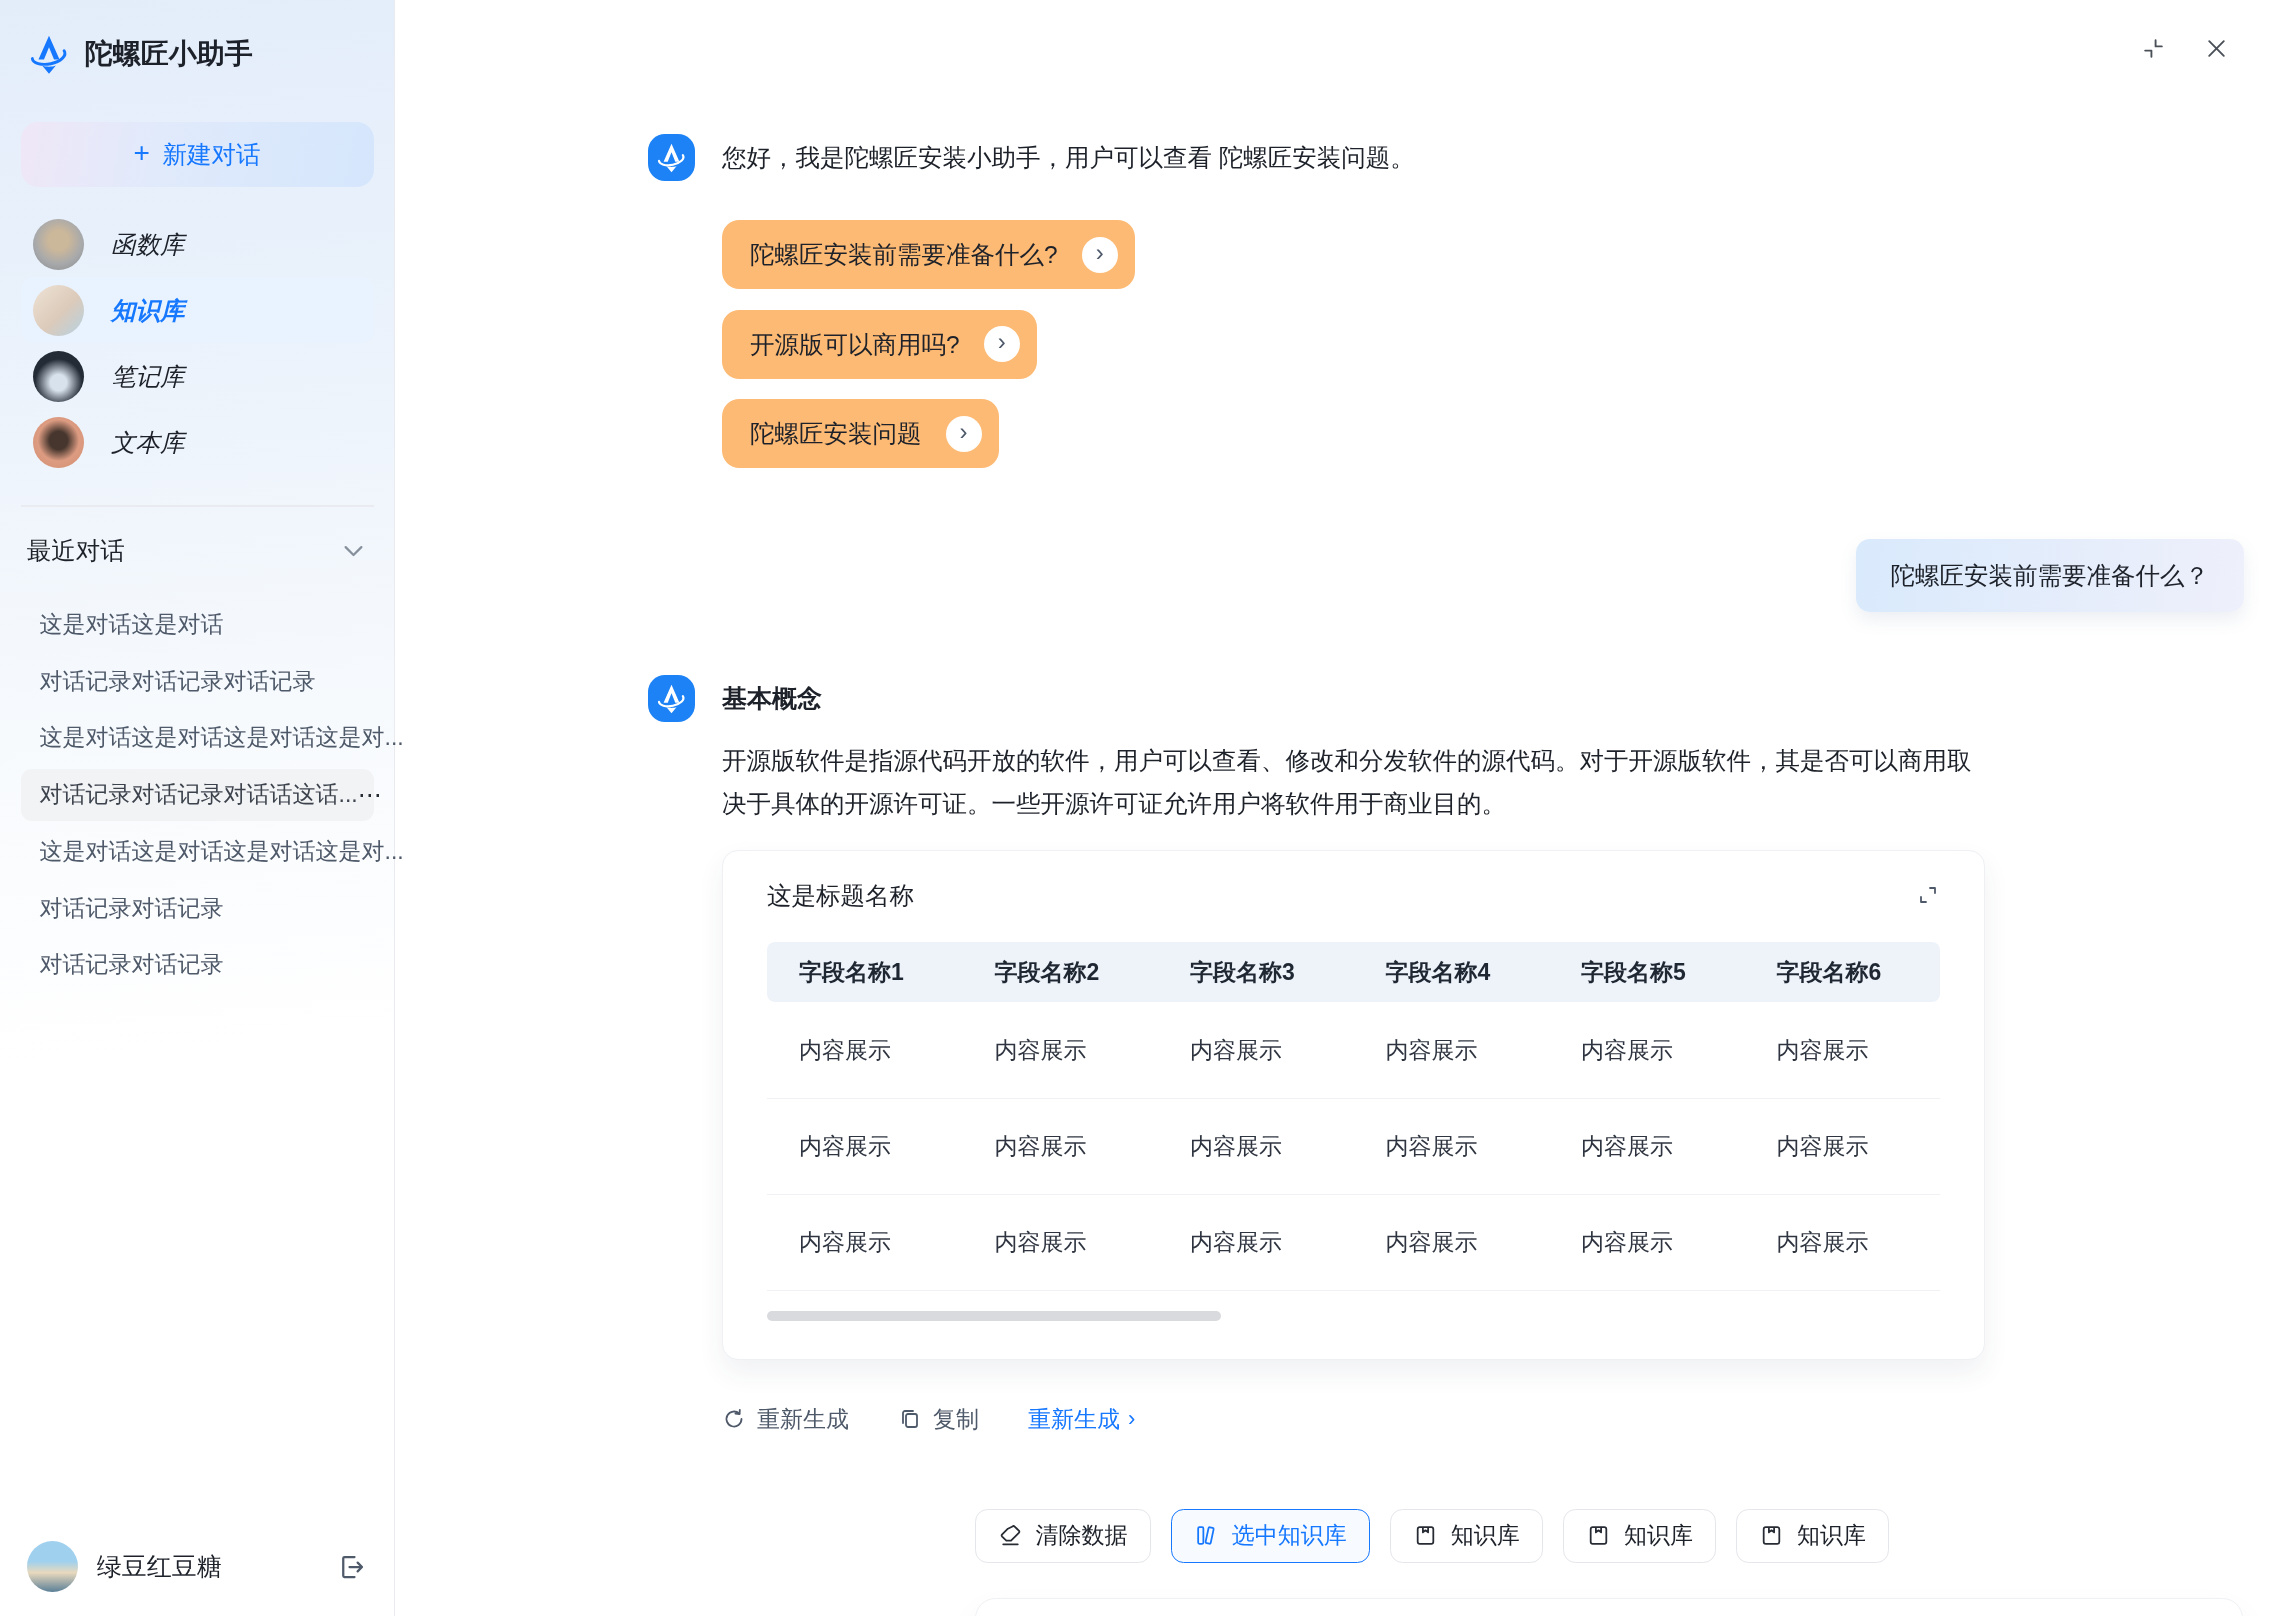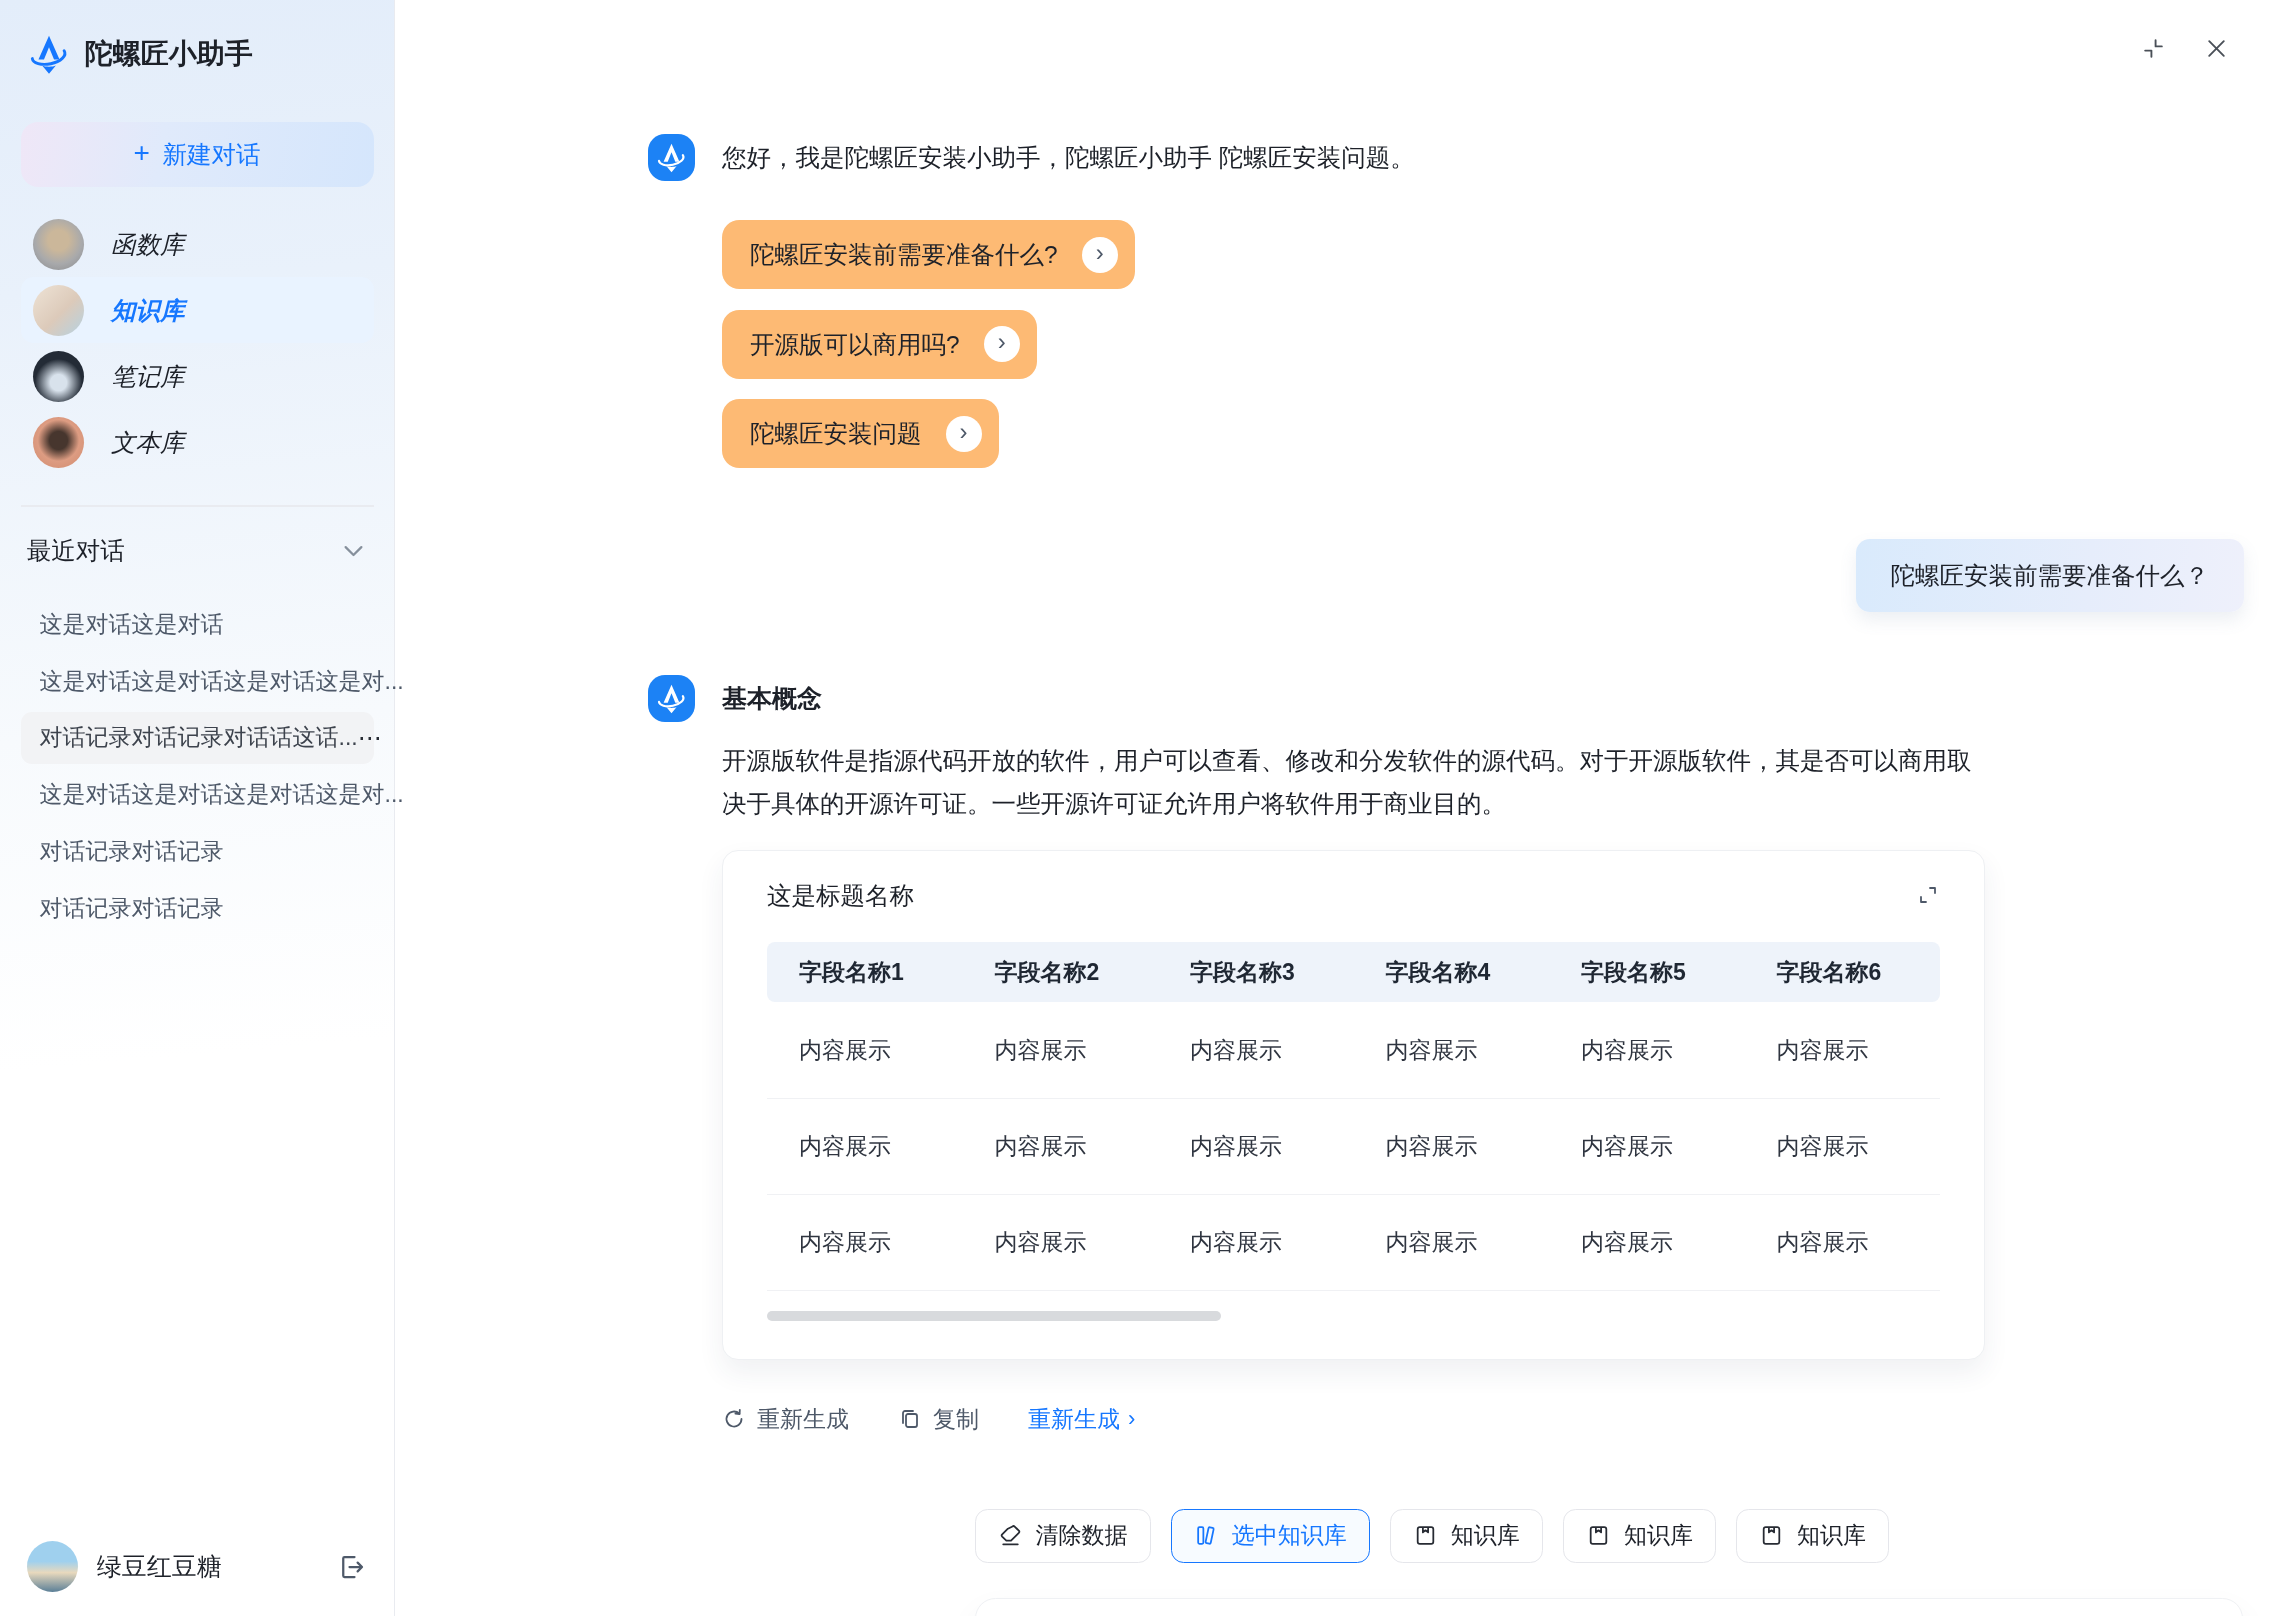--- a/index.html
+++ b/index.html
@@ -140,20 +140,23 @@
     <svg class="chev-svg" viewBox="0 0 24 24" fill="none">
       <path d="M5 9 L12 16 L19 9" stroke="currentColor" stroke-width="2" stroke-linecap="round" stroke-linejoin="round"></path>
     </svg>
   </div>
 
   <div class="recent-list">
     <div class="recent-item">
       <span>这是对话这是对话</span>
     </div>
     <div class="recent-item">
+      <span>对话记录对话记录对话记录</span>
+    </div>
+    <div class="recent-item">
       <span>这是对话这是对话这是对话这是对...</span>
     </div>
     <div class="recent-item active">
       <span>对话记录对话记录对话话这话...</span>
       <span class="recent-more">⋯</span>
     </div>
     <div class="recent-item">
       <span>这是对话这是对话这是对话这是对...</span>
     </div>
     <div class="recent-item">
@@ -190,21 +193,21 @@
 
     <div class="msg-row">
       <div class="bot-avatar">
         <svg class="logo-glyph" viewBox="0 0 48 48" fill="none">
           <path d="M24 4 L35.5 30 L29.5 30 L24 16.5 L18.5 30 L12.5 30 Z" fill="currentColor"></path>
           <path d="M40.5 20.5 C44 26 36.5 32.5 26 34.6 C15.5 36.7 6.5 34 5.8 29" stroke="currentColor" stroke-width="3.2" stroke-linecap="round"></path>
           <path d="M16.5 36.5 L24 45.5 L31.5 36.5 C28 38.2 20 38.2 16.5 36.5 Z" fill="currentColor"></path>
         </svg>
       </div>
       <div class="msg-content">
-        <div class="greeting-text">您好，我是陀螺匠安装小助手，陀螺匠小助手 陀螺匠安装问题。</div>
+        <div class="greeting-text">您好，我是陀螺匠安装小助手，用户可以查看 陀螺匠安装问题。</div>
       </div>
     </div>
 
     <div class="suggestions">
       <div class="sug-chip">
         <span>陀螺匠安装前需要准备什么?</span>
         <span class="sug-chev">
             <span>›</span>
           </span>
       </div>

